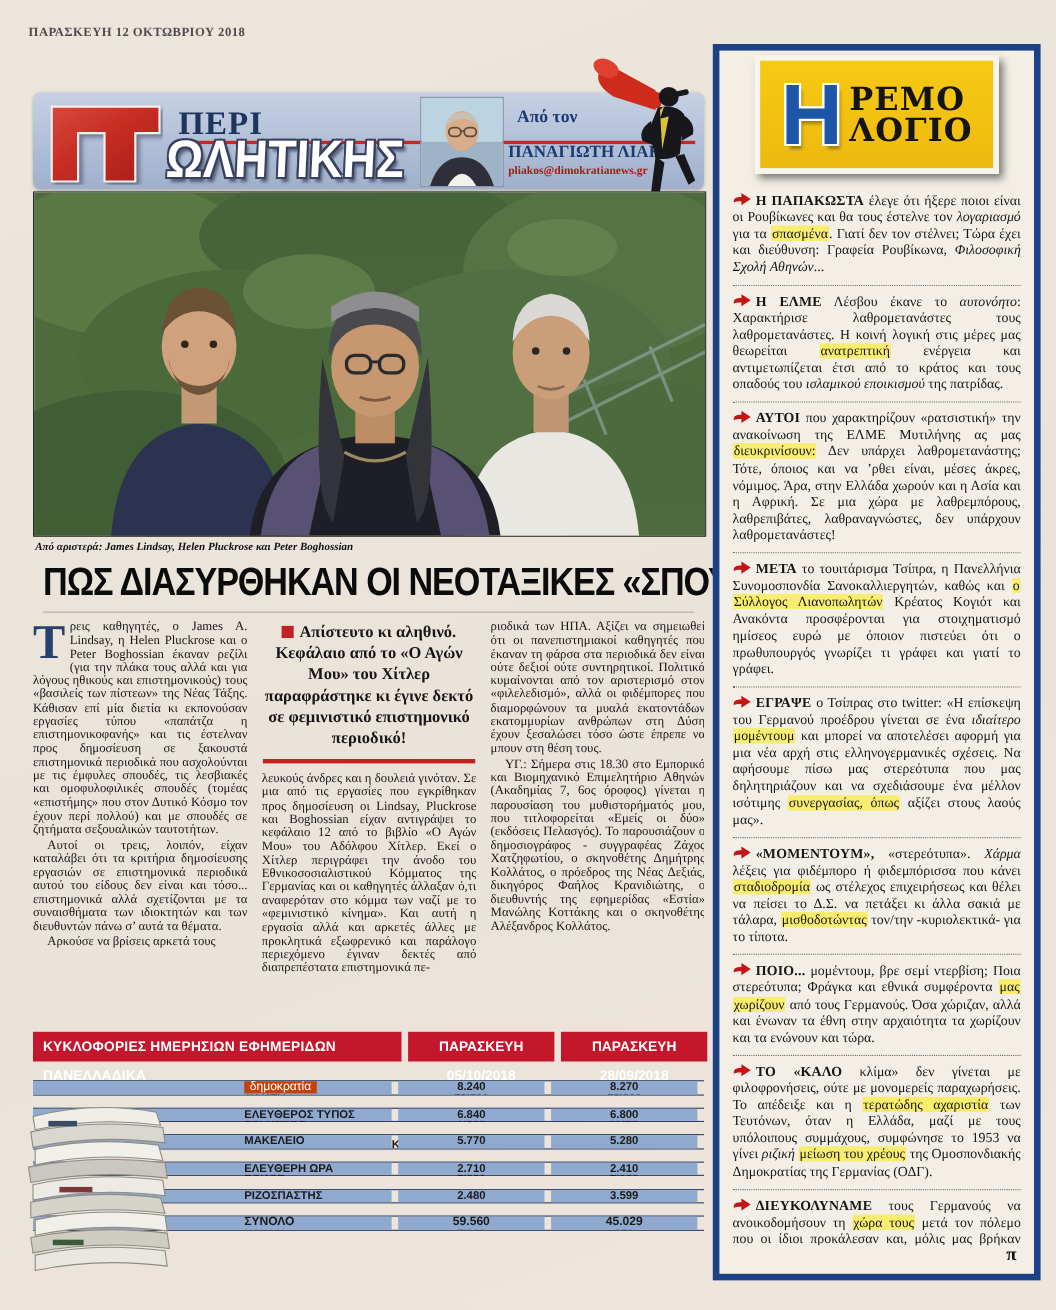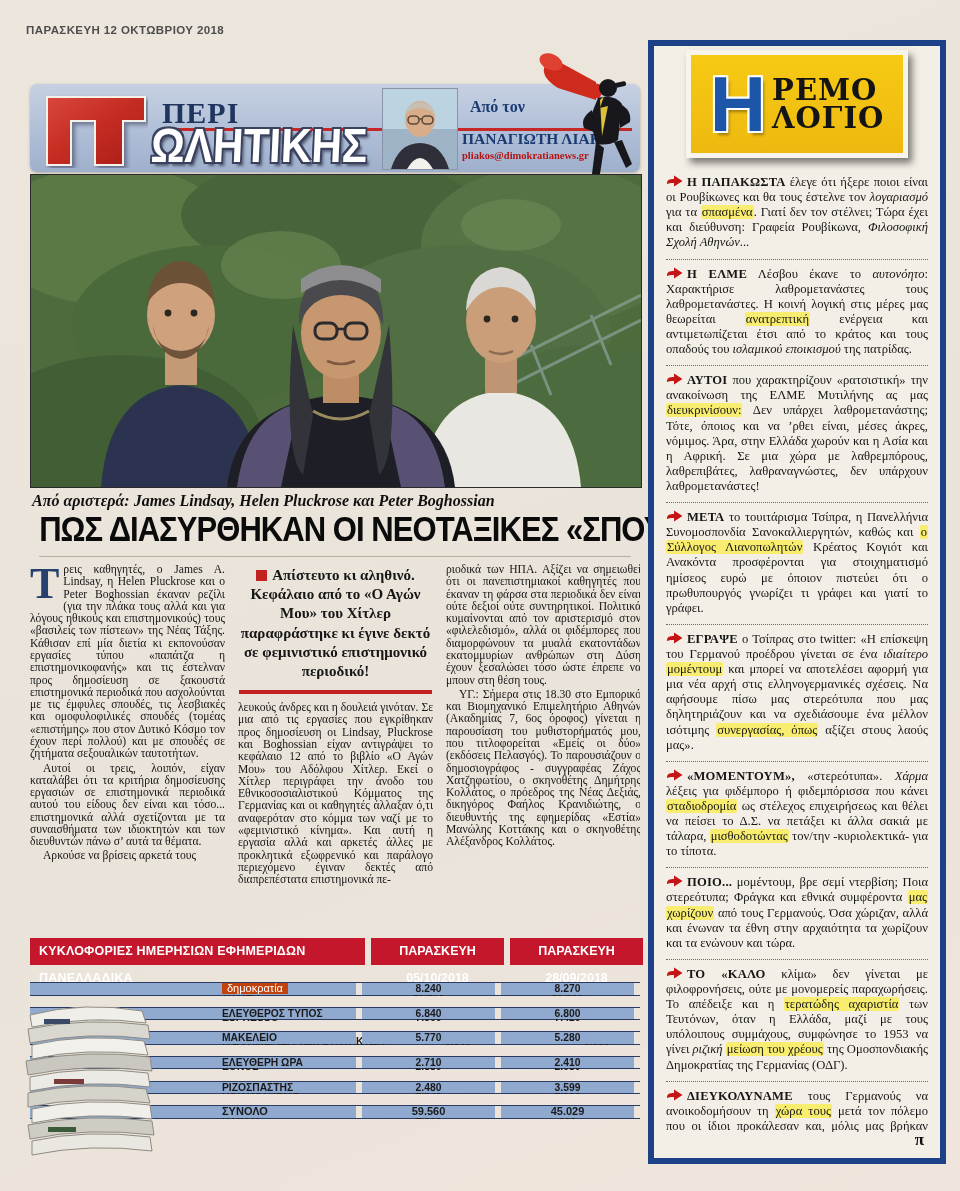--- a/index.html
+++ b/index.html
@@ -1,40 +1,40 @@
 <!DOCTYPE html>
 <html><head>
 <meta charset="utf-8">
 <style>
   html,body{margin:0;padding:0;background:#cfc9c0;}
   .page{position:relative;width:960px;height:1191px;margin:0 auto;overflow:hidden;
         background:linear-gradient(160deg,#ece6dd 0%,#e9e3d9 55%,#efe5dc 100%);
         font-family:"Liberation Serif",serif;color:#161616;}
   
-  .date{position:absolute;left:26px;top:24px;font-family:Liberation Sans, sans-serif;
+  .date{position:absolute;left:26px;top:24px;font-family:Liberation Serif, serif;
         font-size:11.5px;font-weight:bold;letter-spacing:.4px;color:#4d4d4d;}
   
   .masthead{position:absolute;left:30px;top:84px;width:610px;height:88px;border-radius:7px;
         background:linear-gradient(180deg,#c6d0e2 0%,#aebdd6 60%,#9fb0cc 100%);
         box-shadow:0 1px 3px rgba(0,0,0,.25);}
   .pi-logo{position:absolute;left:14px;top:8px;}
   .kicker{position:absolute;left:132px;top:12px;font-size:30px;font-weight:bold;color:#20355e;letter-spacing:1px;}
   .mast-redline{position:absolute;left:130px;top:44px;width:472px;height:3px;background:#c62828;}
   .logo-rest{position:absolute;left:122px;top:38px;font-family:"Liberation Sans",sans-serif;
         font-weight:bold;font-size:48px;line-height:1;color:#fff;white-space:nowrap;
         transform:scaleX(.88) skewX(-3deg);transform-origin:left top;letter-spacing:0px;
         text-shadow:-2px -2px 0 #39415e,2px -2px 0 #39415e,-2px 2px 0 #39415e,2px 2px 0 #39415e,4px 4px 3px rgba(20,25,45,.55);}
   .author-photo{position:absolute;left:352px;top:4px;width:74px;height:80px;border:1px solid #8a93a8;}
   .byline-prefix{position:absolute;left:440px;top:14px;font-size:16px;font-weight:bold;color:#1b3a72;font-family:Liberation Serif, serif;}
   .author-name{position:absolute;left:432px;top:46px;font-size:15.5px;font-weight:bold;color:#1b3a72;white-space:nowrap;}
   .author-email{position:absolute;left:432px;top:66px;font-size:10.5px;font-weight:bold;color:#b51414;}
   .crier{position:absolute;right:-6px;top:-36px;}
   
   .photo{position:absolute;left:30px;top:174px;width:610px;height:312px;border:1px solid #2a2a2a;overflow:hidden;}
-  .caption{position:absolute;left:32px;top:492px;font-size:16px;font-weight:bold;font-style:italic;color:#101010;}
+  .caption{position:absolute;left:32px;top:492px;font-size:10px;font-weight:bold;font-style:italic;color:#101010;}
   
   .headline{position:absolute;left:30px;top:510px;width:610px;text-align:center;
         font-family:"Liberation Sans",sans-serif;font-weight:bold;font-size:32px;line-height:1.1;
         color:#0b0b0b;white-space:nowrap;transform:scale(.97,1.12);transform-origin:center top;letter-spacing:-1px;
         border-bottom:1px solid #b9b2a6;padding-bottom:6px;}
   
   .article{position:absolute;left:30px;top:564px;width:610px;height:372px;display:flex;gap:13px;overflow:hidden;}
   .col{width:195px;flex:0 0 195px;font-size:11.6px;line-height:1.06;text-align:justify;overflow:hidden;}
   .col p{margin:0 0 2px 0;}
   .col p.ind{text-indent:13px;}

